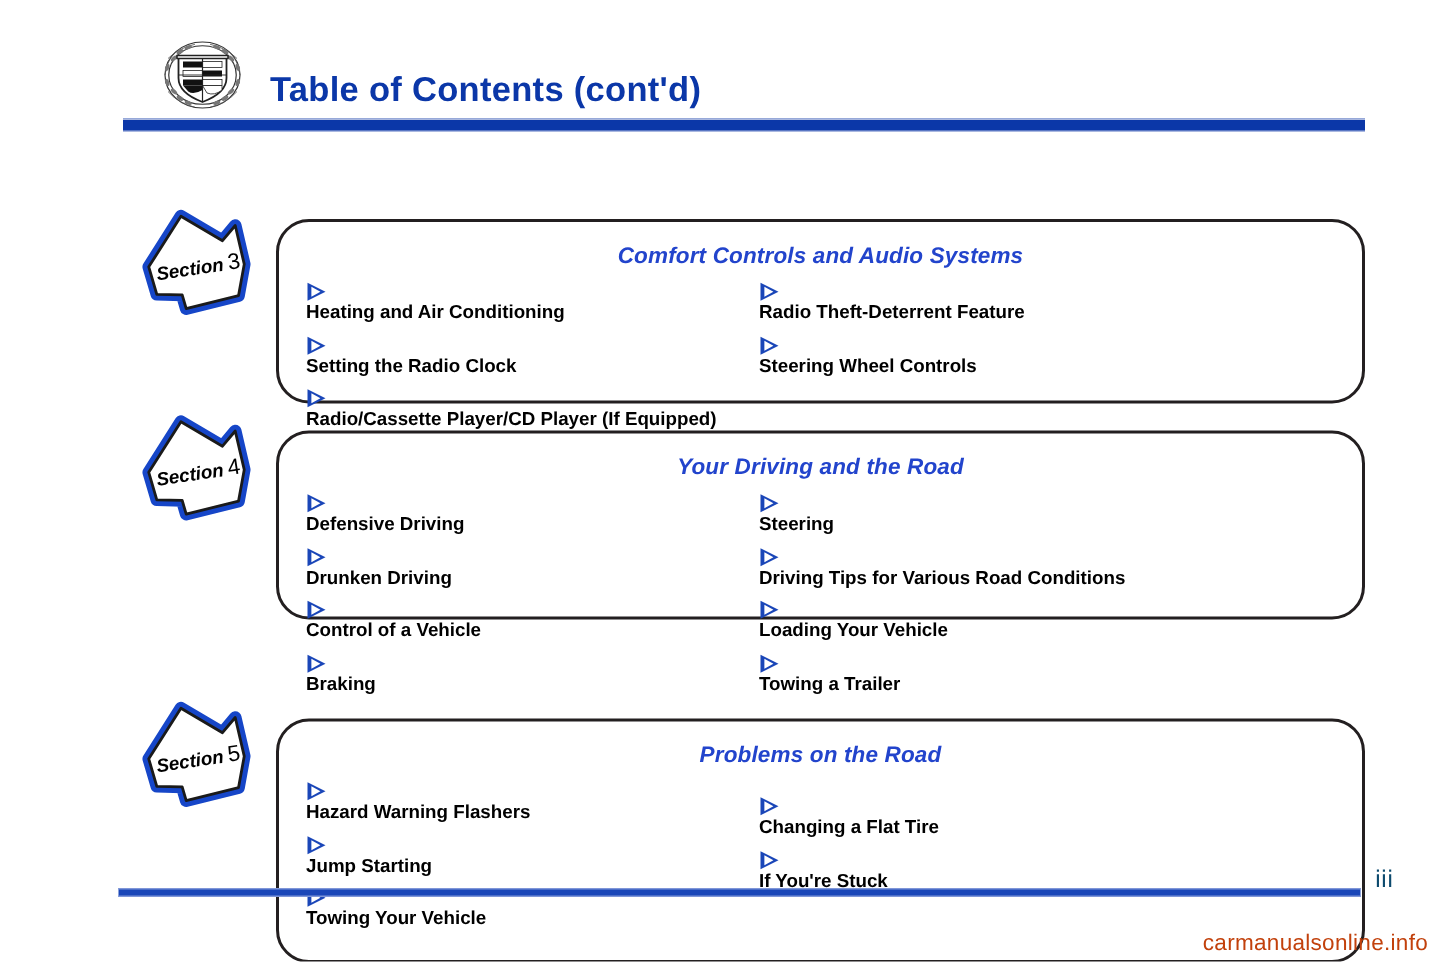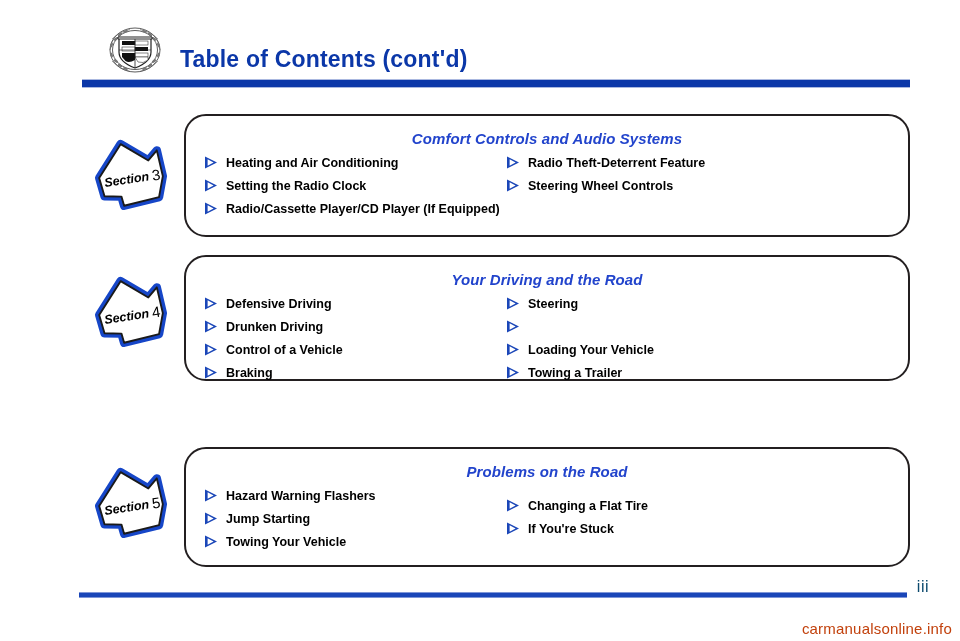--- a/index.html
+++ b/index.html
@@ -114,20 +114,21 @@
     padding-left: 3px;
   }
 
   
   .tocbox {
     position: absolute;
     box-sizing: border-box;
     border: 2px solid #231f20;
     border-radius: 22px;
     background: #ffffff;
+    margin-top: 32px;
   }
   .tocbox .box-title {
     text-align: center;
     font-size: 15px;
     font-weight: bold;
     font-style: italic;
     color: #2244cc;
     letter-spacing: 0.1px;
   }
   .cols {
@@ -137,20 +138,21 @@
   .col-left  { width: 315px; flex: none; padding-left: 18px; box-sizing: border-box; }
   .col-right { flex: 1; padding-left: 5px; box-sizing: border-box; }
 
   .entry {
     display: flex;
     align-items: flex-start;
     font-size: 12.5px;
     font-weight: bold;
     color: #000;
     line-height: 1;
+    flex-direction: column;
   }
   .entry .bullet {
     flex: none;
     width: 14px;
     height: 13px;
     margin-right: 8px;
     position: relative;
     top: -1px;
   }
   .entry .bullet svg { display: block; }
@@ -356,20 +358,21 @@
               <span class="label">Steering</span>
             </div>
             <div style="height:10px"></div>
             <div class="entry">
               <span class="bullet">
                 <svg viewBox="0 0 14 13" xmlns="http://www.w3.org/2000/svg">
                   <path d="M1 0.5 L13 6.5 L1 12.5 Z" fill="#1a46b8"></path>
                   <path d="M3.6 3.2 L9.6 6.5 L3.6 9.8 Z" fill="#ffffff"></path>
                 </svg>
               </span>
+              <span class="label">Driving Tips for Various Road Conditions</span>
             </div>
             <div style="height:10px"></div>
             <div class="entry">
               <span class="bullet">
                 <svg viewBox="0 0 14 13" xmlns="http://www.w3.org/2000/svg">
                   <path d="M1 0.5 L13 6.5 L1 12.5 Z" fill="#1a46b8"></path>
                   <path d="M3.6 3.2 L9.6 6.5 L3.6 9.8 Z" fill="#ffffff"></path>
                 </svg>
               </span>
               <span class="label">Loading Your Vehicle</span>
@@ -392,21 +395,21 @@
           <g transform="rotate(-5 52 46)">
             <path d="M18 44 L44 10 L72 30 L82 20 L86 48 L80 70 L42 76 L40 66 L22 64 Z" fill="none" stroke="#1646c8" stroke-width="9" stroke-linejoin="round" stroke-linecap="round"></path>
             <path d="M18 44 L44 10 L72 30 L82 20 L86 48 L80 70 L42 76 L40 66 L22 64 Z" fill="#ffffff" stroke="#1a1a1a" stroke-width="2" stroke-linejoin="round" stroke-linecap="round"></path>
           </g>
         </svg>
         <div class="badge-text">
           <span>Section</span>
           <span class="num">5</span>
         </div>
       </div>
-      <div class="tocbox" style="left: 184px; top: 447px; width: 726px; height: 120px;">
+      <div class="tocbox" style="left: 184px; top: 447px; width: 726px; height: 163px;">
         <div class="box-title" style="margin-top:14px">Problems on the Road</div>
         <div class="cols" style="margin-top:10px">
           <div class="col-left">
             <div class="entry">
               <span class="bullet">
                 <svg viewBox="0 0 14 13" xmlns="http://www.w3.org/2000/svg">
                   <path d="M1 0.5 L13 6.5 L1 12.5 Z" fill="#1a46b8"></path>
                   <path d="M3.6 3.2 L9.6 6.5 L3.6 9.8 Z" fill="#ffffff"></path>
                 </svg>
               </span>

